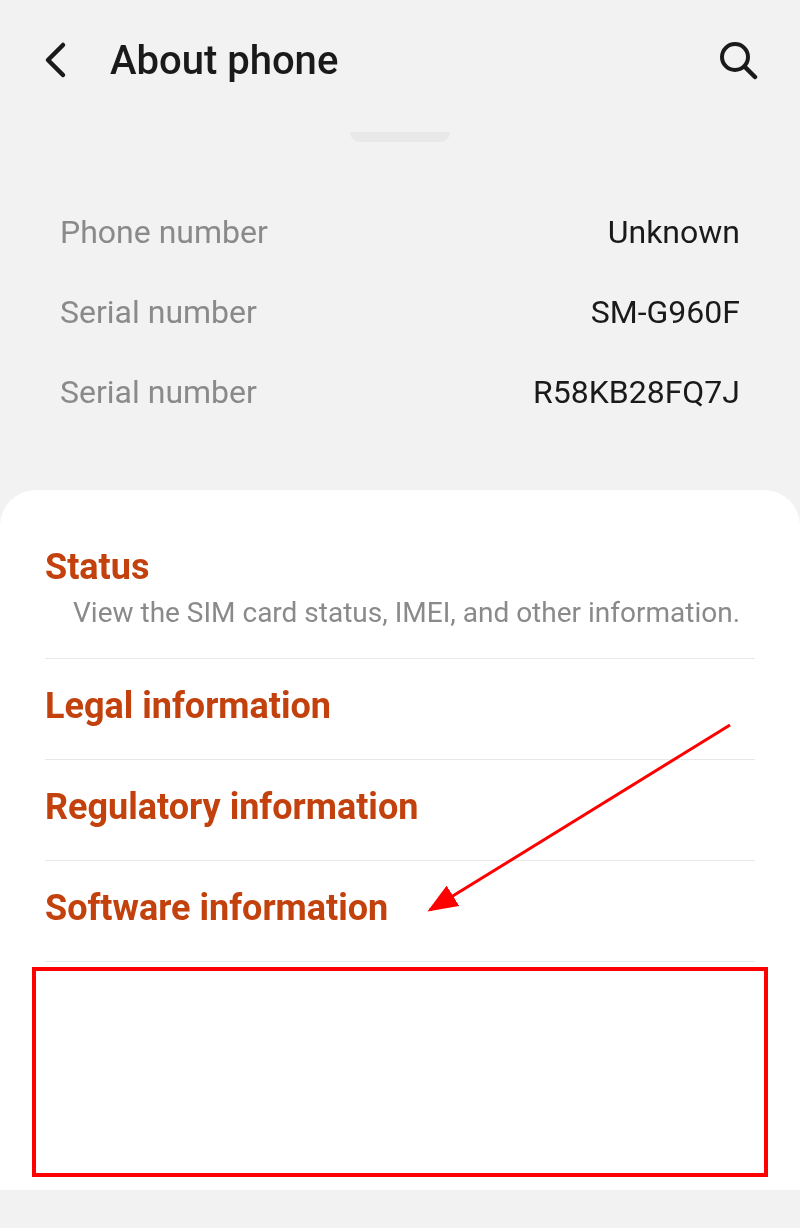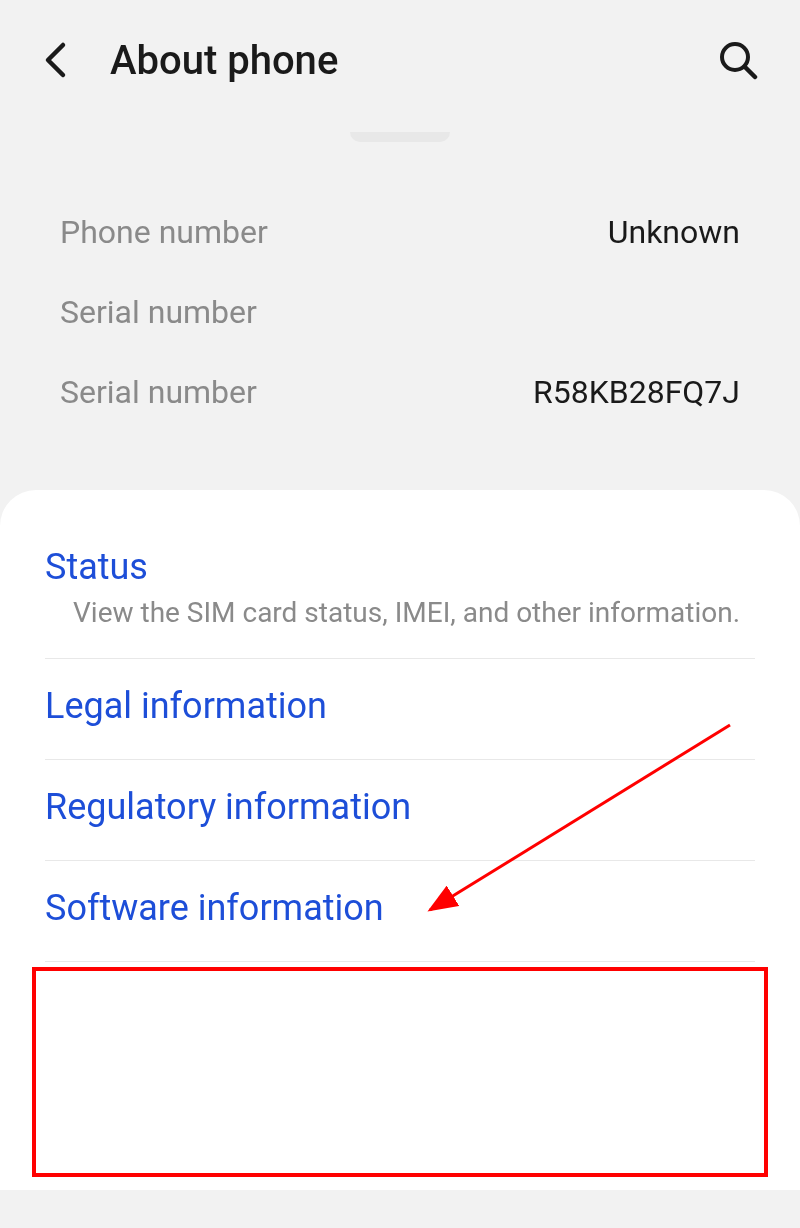--- a/index.html
+++ b/index.html
@@ -72,22 +72,22 @@
       margin-top: 18px;
       padding: 30px 0 0 0;
       min-height: 700px;
     }
     .list-item {
       padding: 26px 45px;
       cursor: pointer;
     }
     .list-item-title {
       font-size: 36px;
-      font-weight: 400;
-      color: #1d4ed8;
+      font-weight: 700;
+      color: #c2410c;
       margin-bottom: 6px;
     }
     .list-item-subtitle {
       font-size: 28px;
       color: #8a8a8a;
       line-height: 1.35;
       margin-left: 28px;
     }
     .divider {
       height: 1px;
@@ -124,20 +124,21 @@
 
 <div class="notch"></div>
 
 <div class="info-list">
   <div class="info-row">
     <span class="info-label">Phone number</span>
     <span class="info-value">Unknown</span>
   </div>
   <div class="info-row">
     <span class="info-label">Serial number</span>
+    <span class="info-value">SM-G960F</span>
   </div>
   <div class="info-row">
     <span class="info-label">Serial number</span>
     <span class="info-value">R58KB28FQ7J</span>
   </div>
 </div>
 
 <div class="card">
   <div class="list-item">
     <div class="list-item-title">Status</div>

